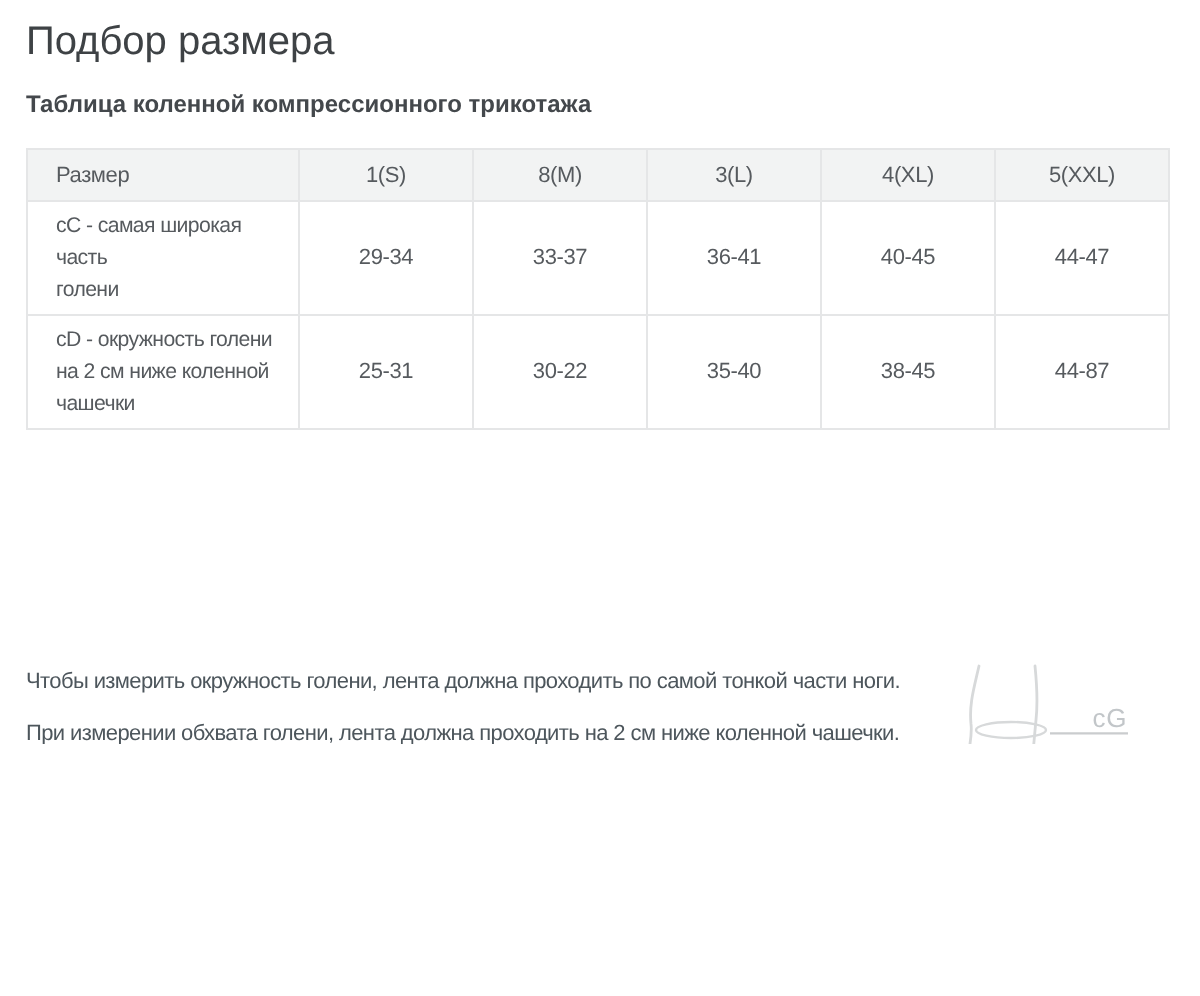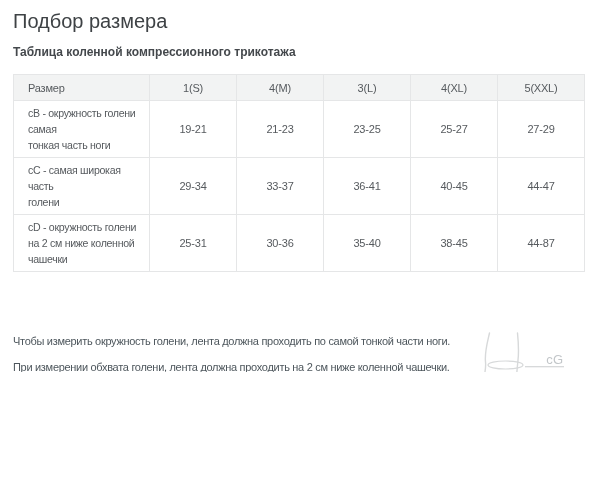--- a/index.html
+++ b/index.html
@@ -67,52 +67,42 @@
         <col class="c-size">
         <col class="c-size">
       <col class="c-size">
         <col class="c-size">
         <col class="c-size">
     </colgroup>
     <thead>
       <tr>
         <th class="h-label">Размер</th>
         <th>1(S)</th>
-        <th>4(M)</th>
+        <th>8(M)</th>
         <th>3(L)</th>
         <th>4(XL)</th>
         <th>5(XXL)</th>
       </tr>
     </thead>
     <tbody>
-      <tr class="r1">
-        <th class="row-label">cB - окружность голени
-самая
-тонкая часть ноги</th>
-        <td class="val">19-21</td>
-        <td class="val">21-23</td>
-        <td class="val">23-25</td>
-        <td class="val">25-27</td>
-        <td class="val">27-29</td>
-      </tr>
       <tr class="r2">
         <th class="row-label">cC - самая широкая часть
 голени</th>
         <td class="val">29-34</td>
         <td class="val">33-37</td>
         <td class="val">36-41</td>
         <td class="val">40-45</td>
         <td class="val">44-47</td>
       </tr>
       <tr class="r3">
         <th class="row-label">cD - окружность голени
 на 2 см ниже коленной
 чашечки</th>
         <td class="val">25-31</td>
-        <td class="val">30-36</td>
+        <td class="val">30-22</td>
         <td class="val">35-40</td>
         <td class="val">38-45</td>
         <td class="val">44-87</td>
       </tr>
     </tbody>
   </table>
 
   <div class="notes">
     <p>Чтобы измерить окружность голени, лента должна проходить по самой тонкой части ноги.</p>
     <p>При измерении обхвата голени, лента должна проходить на 2 см ниже коленной чашечки. Держите

